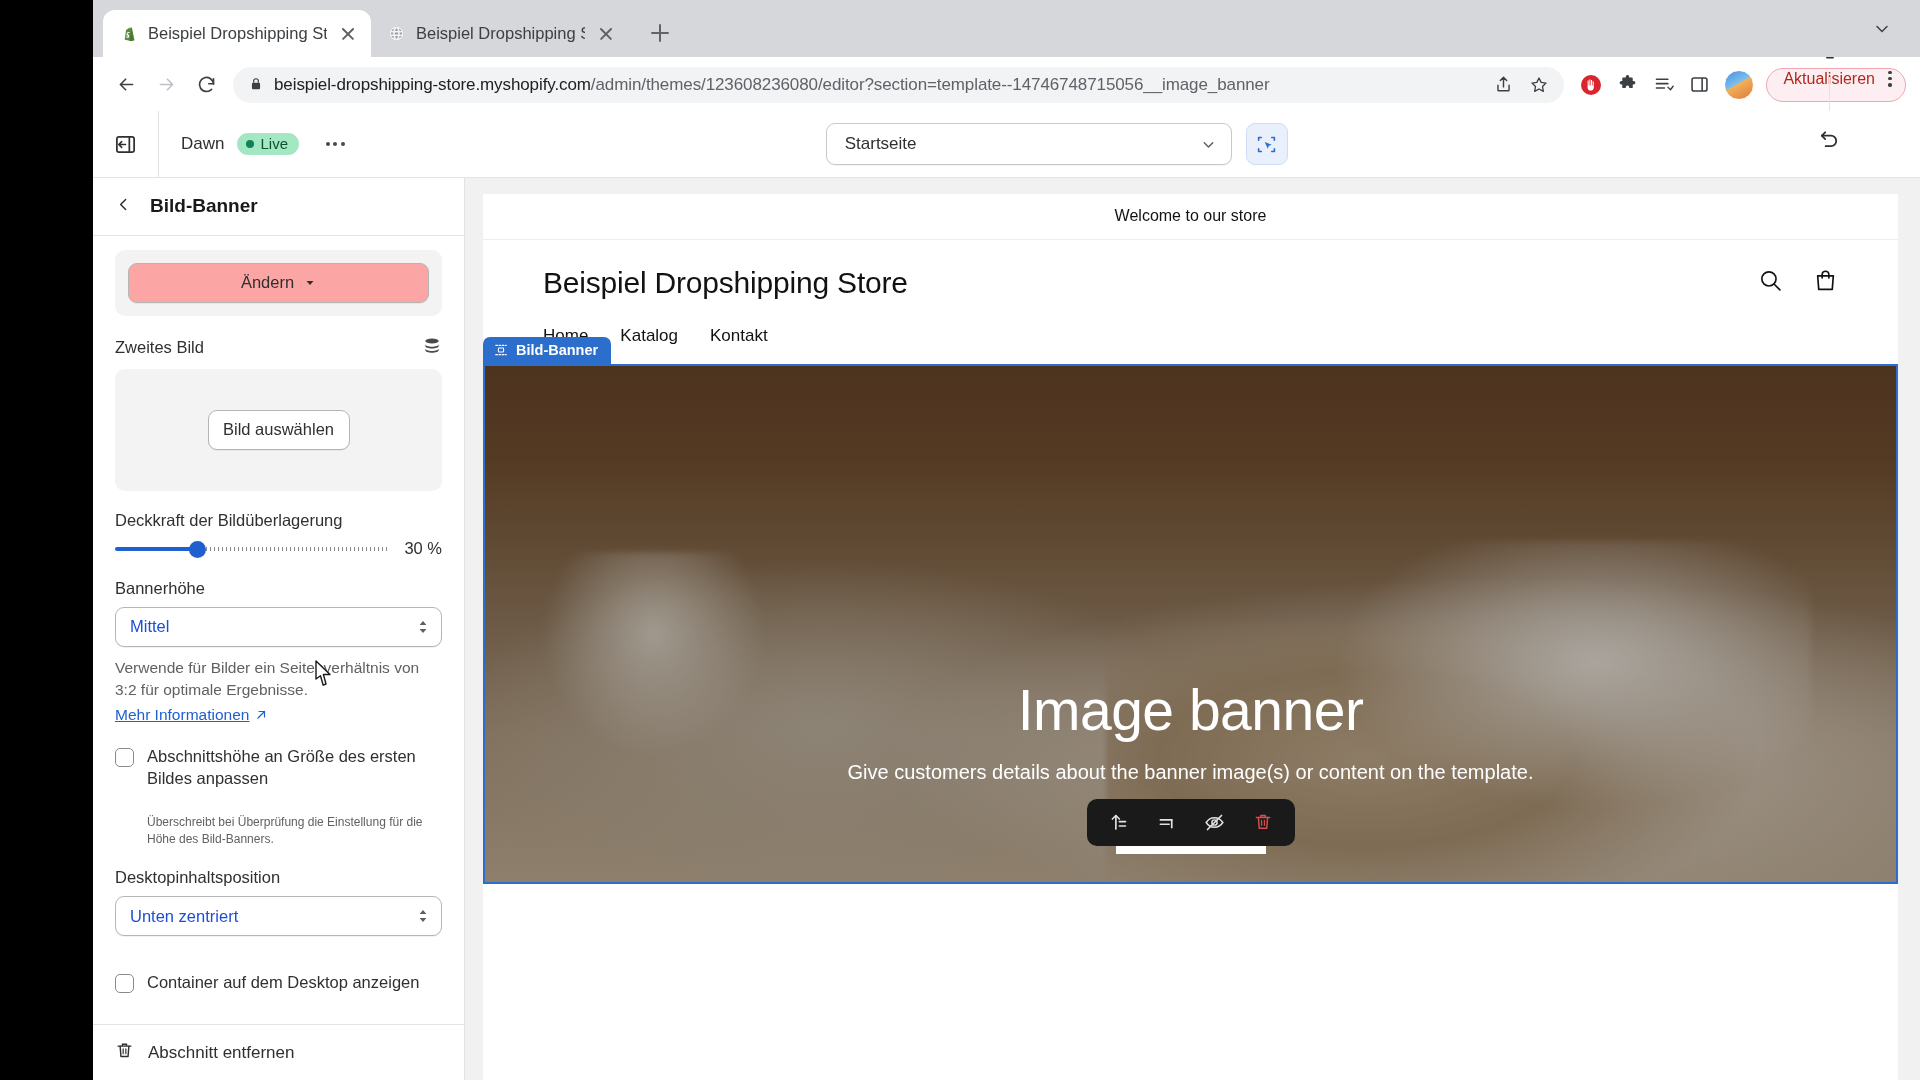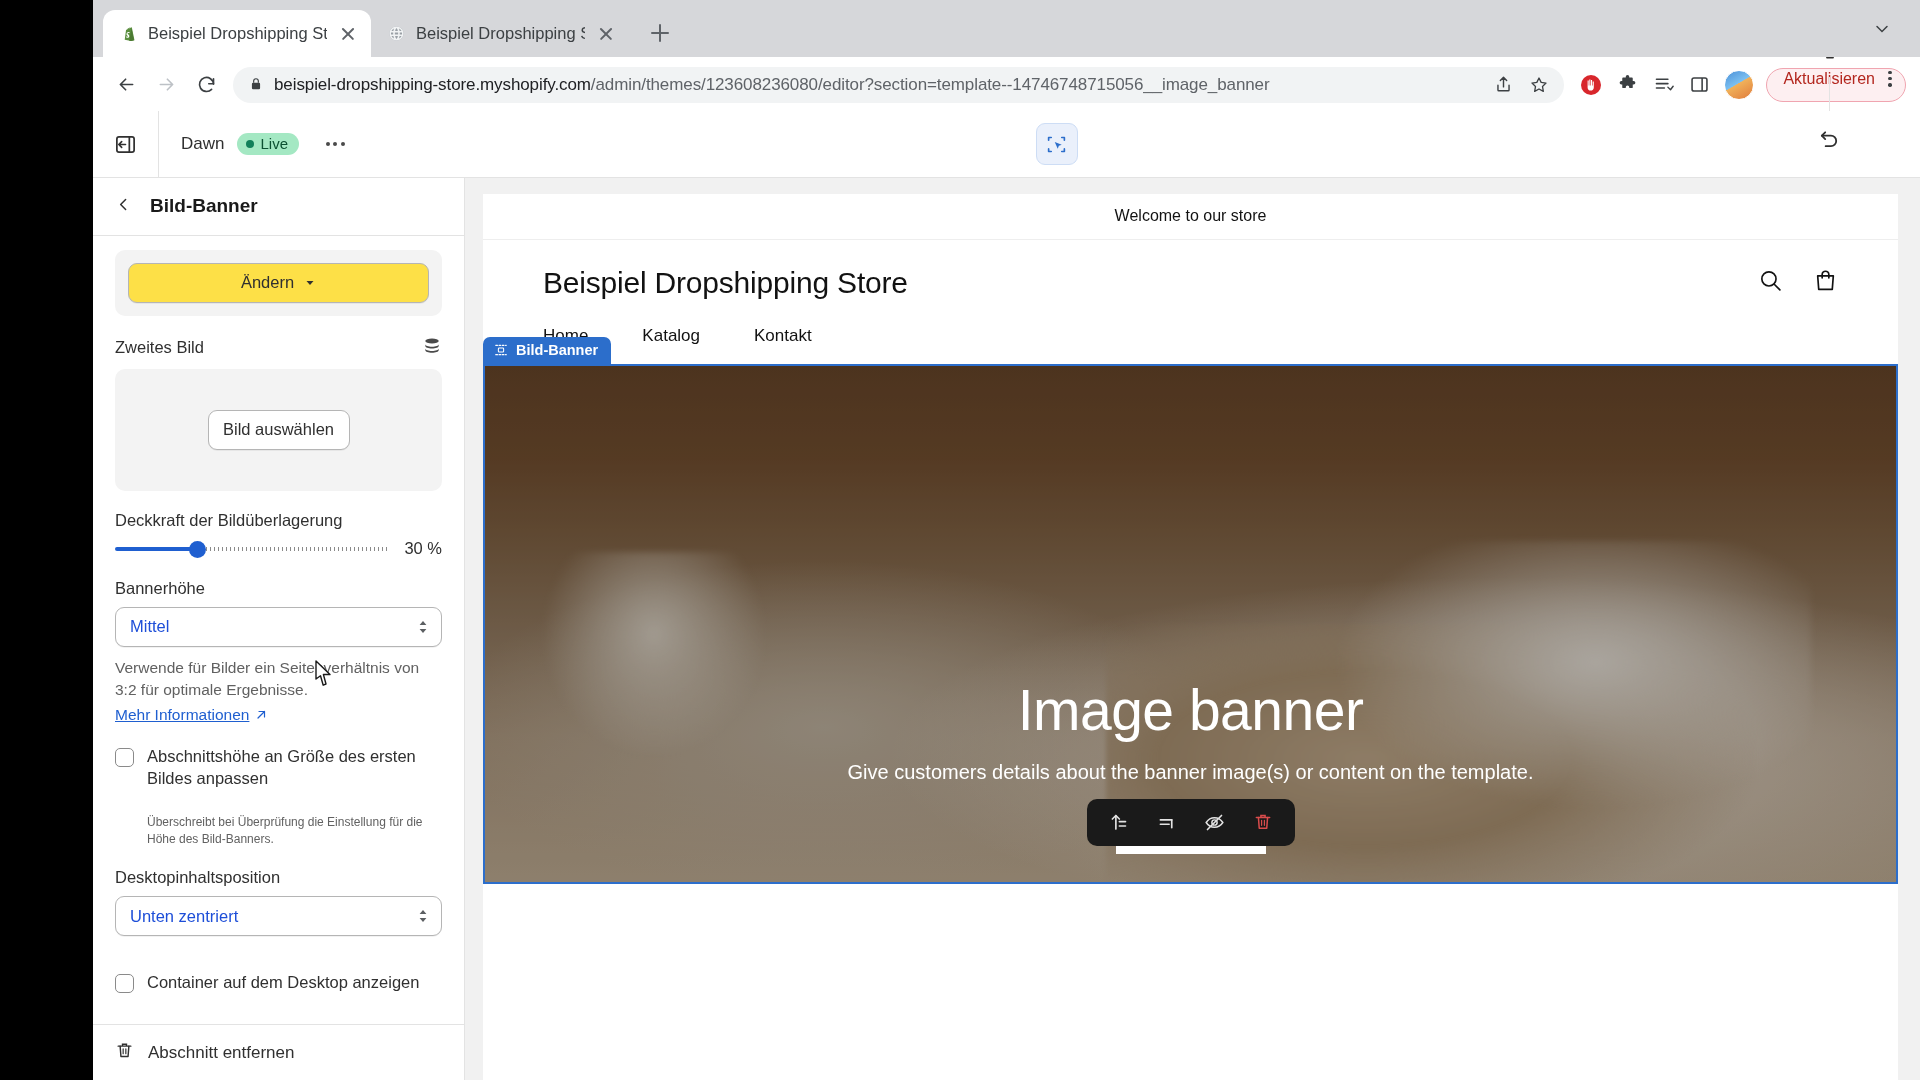--- a/index.html
+++ b/index.html
@@ -128,21 +128,21 @@
   .sb-scroll { flex:1 1 auto; overflow: hidden; padding: 0 22px; position: relative; }
   .sb-bottom {
     flex: 0 0 56px; height: 56px; border-top:1px solid #e3e3e3; display:flex; align-items:center;
     gap: 14px; padding-left: 22px; background:#fff;
   }
   .sb-bottom-label { font-size: 17px; color:#303030; }
 
   .imgcard { background:#f3f3f3; border-radius: 10px; padding: 13px; }
   .btn-outline {
     display:flex; align-items:center; justify-content:center; gap:10px;
-    height: 40px; background:#fde047; border:1px solid #b5b5b5; border-radius: 9px;
+    height: 40px; background:#fca5a5; border:1px solid #b5b5b5; border-radius: 9px;
     font-size:16.5px; color:#303030; box-shadow: 0 1px 0 rgba(0,0,0,.05);
   }
   .btn-img-select {
     width: 142px; height: 40px; margin: 28px auto; background:#fff;
     border:1px solid #b5b5b5; border-radius: 9px; display:flex; align-items:center; justify-content:center;
     font-size:16.5px; color:#303030; box-shadow: 0 1px 0 rgba(0,0,0,.05);
   }
   .fld-label { font-size: 16.5px; color:#303030; margin: 20px 0 9px; display:flex; align-items:center; }
   .fld-label.row { justify-content: space-between; gap: 44px; }
 
@@ -181,21 +181,21 @@
   .preview { flex: 1 1 auto; background:#f1f1f1; padding: 16px 22px 0 18px; min-width:0; position: relative; }
   .frame { background:#fff; height: 100%; position: relative; overflow: hidden; }
   .announce {
     height: 46px; display:flex; align-items:center; justify-content:center;
     font-size:16px; color:#121212; border-bottom: 1px solid #eee;
   }
   .store-head { padding: 26px 60px 0; }
   .store-name { font-size: 30px; color:#121212; font-weight: 400; letter-spacing: -0.2px; }
   .store-head-row { display:flex; align-items:center; justify-content: space-between; }
   .store-icons { display:flex; align-items:center; gap: 30px; }
-  .store-nav { display:flex; gap: 54px; padding: 26px 0 18px; }
+  .store-nav { display:flex; gap: 32px; padding: 26px 0 18px; }
   .nav-link { font-size: 17px; color:#121212; }
   .nav-link.active { text-decoration: underline; text-underline-offset: 5px; }
 
   .banner-wrap { position: relative; padding: 0 0 0 0; }
   .sec-tag {
     position:absolute; left: 0; top: -27px; height: 27px; background:#2c6ecb; color:#fff;
     border-radius: 7px 7px 0 0; display:flex; align-items:center; gap: 8px;
     padding: 0 13px 0 11px; font-size: 14.5px; font-weight:600;
   }
   .banner {
@@ -374,20 +374,26 @@
             <span>Live</span>
           </span>
           <span class="ed-dots">
               <i></i>
               <i></i>
               <i></i>
             </span>
         </div>
 
         <div class="ed-center">
+          <div class="page-select">
+            <span>Startseite</span>
+            <svg width="17" height="17" viewBox="0 0 24 24">
+                <path d="M6 9.5l6 6 6-6" stroke="#5c5f62" stroke-width="2" fill="none" stroke-linecap="round" stroke-linejoin="round"></path>
+              </svg>
+          </div>
           <div class="inspect-btn">
             <svg width="21" height="21" viewBox="0 0 24 24">
                 <path d="M3 7V4h3M21 7V4h-3M3 17v3h3M21 17v3h-3" stroke="#2c6ecb" stroke-width="1.9" fill="none" stroke-linecap="round" stroke-linejoin="round"></path>
                 <path d="M10 9l8 3.2-3.3 1.3-1.3 3.3z" fill="#2c6ecb"></path>
               </svg>
           </div>
         </div>
 
         <div class="ed-right">
           <div class="ed-icobtn">

